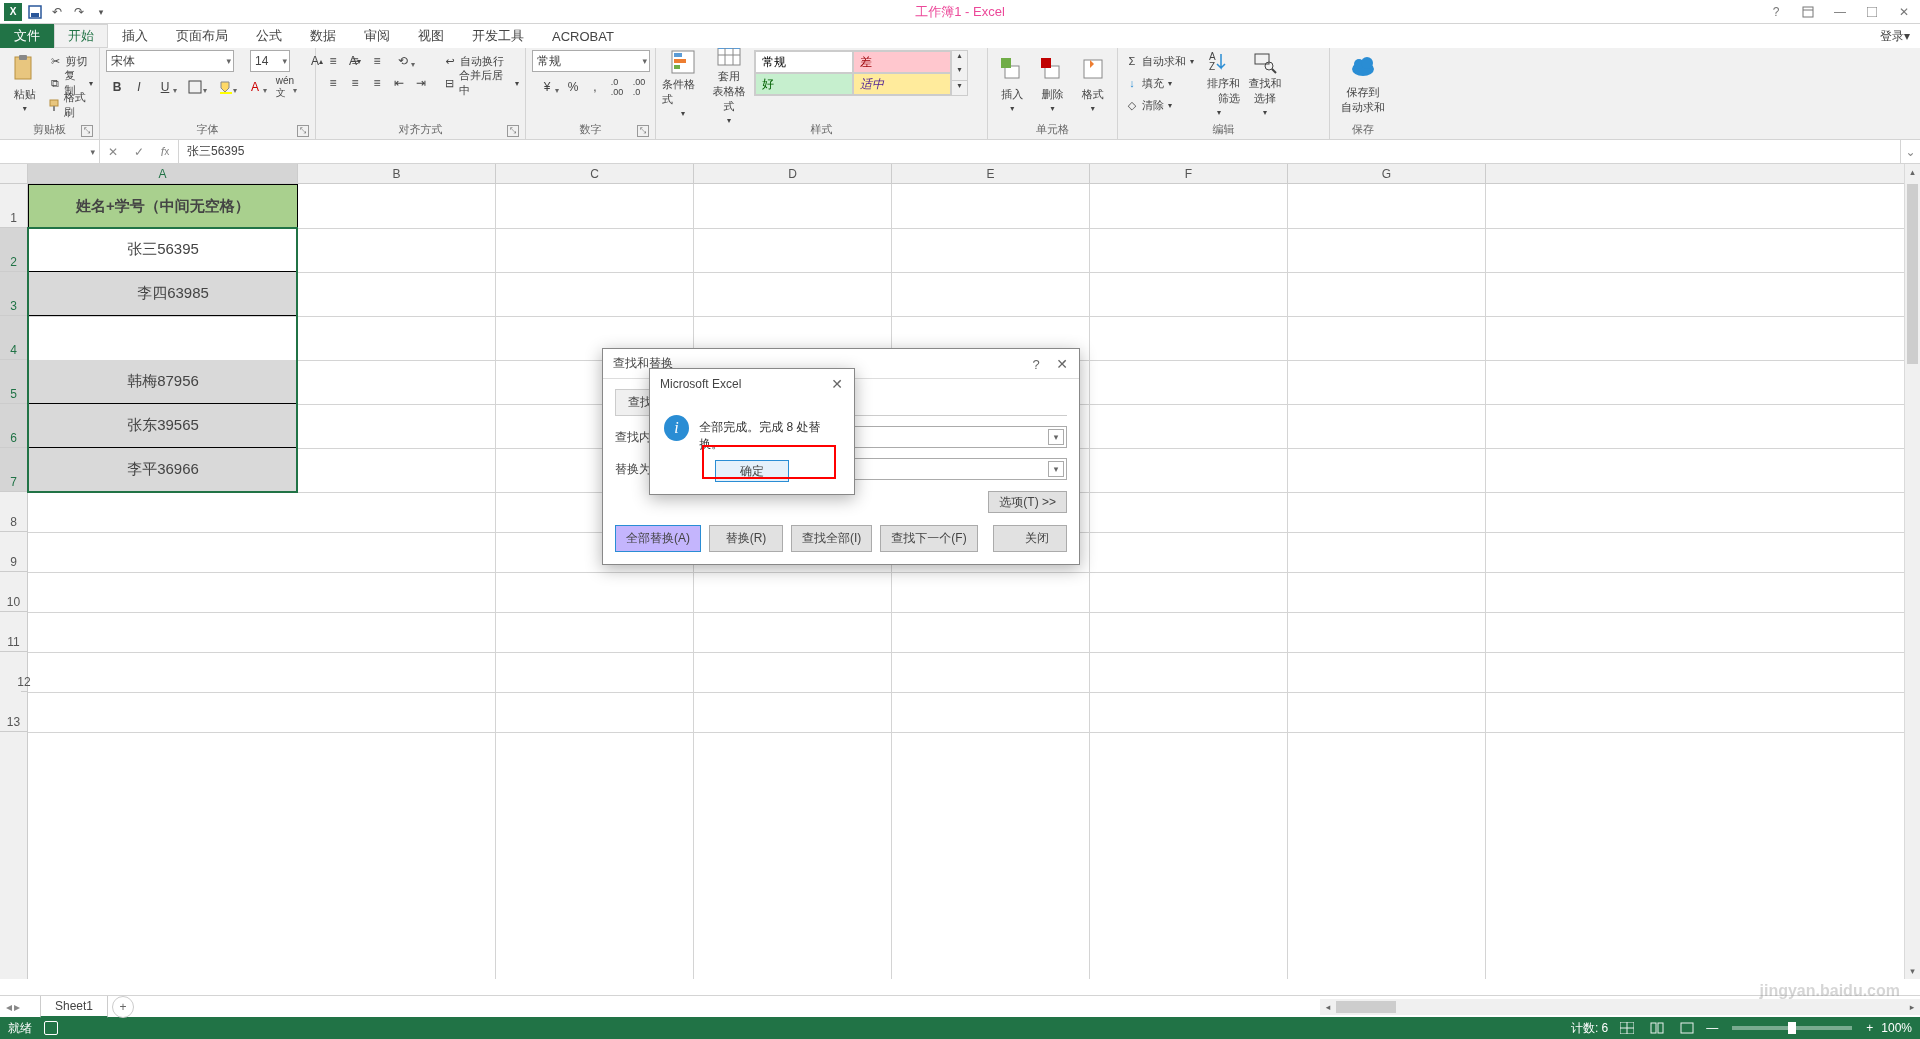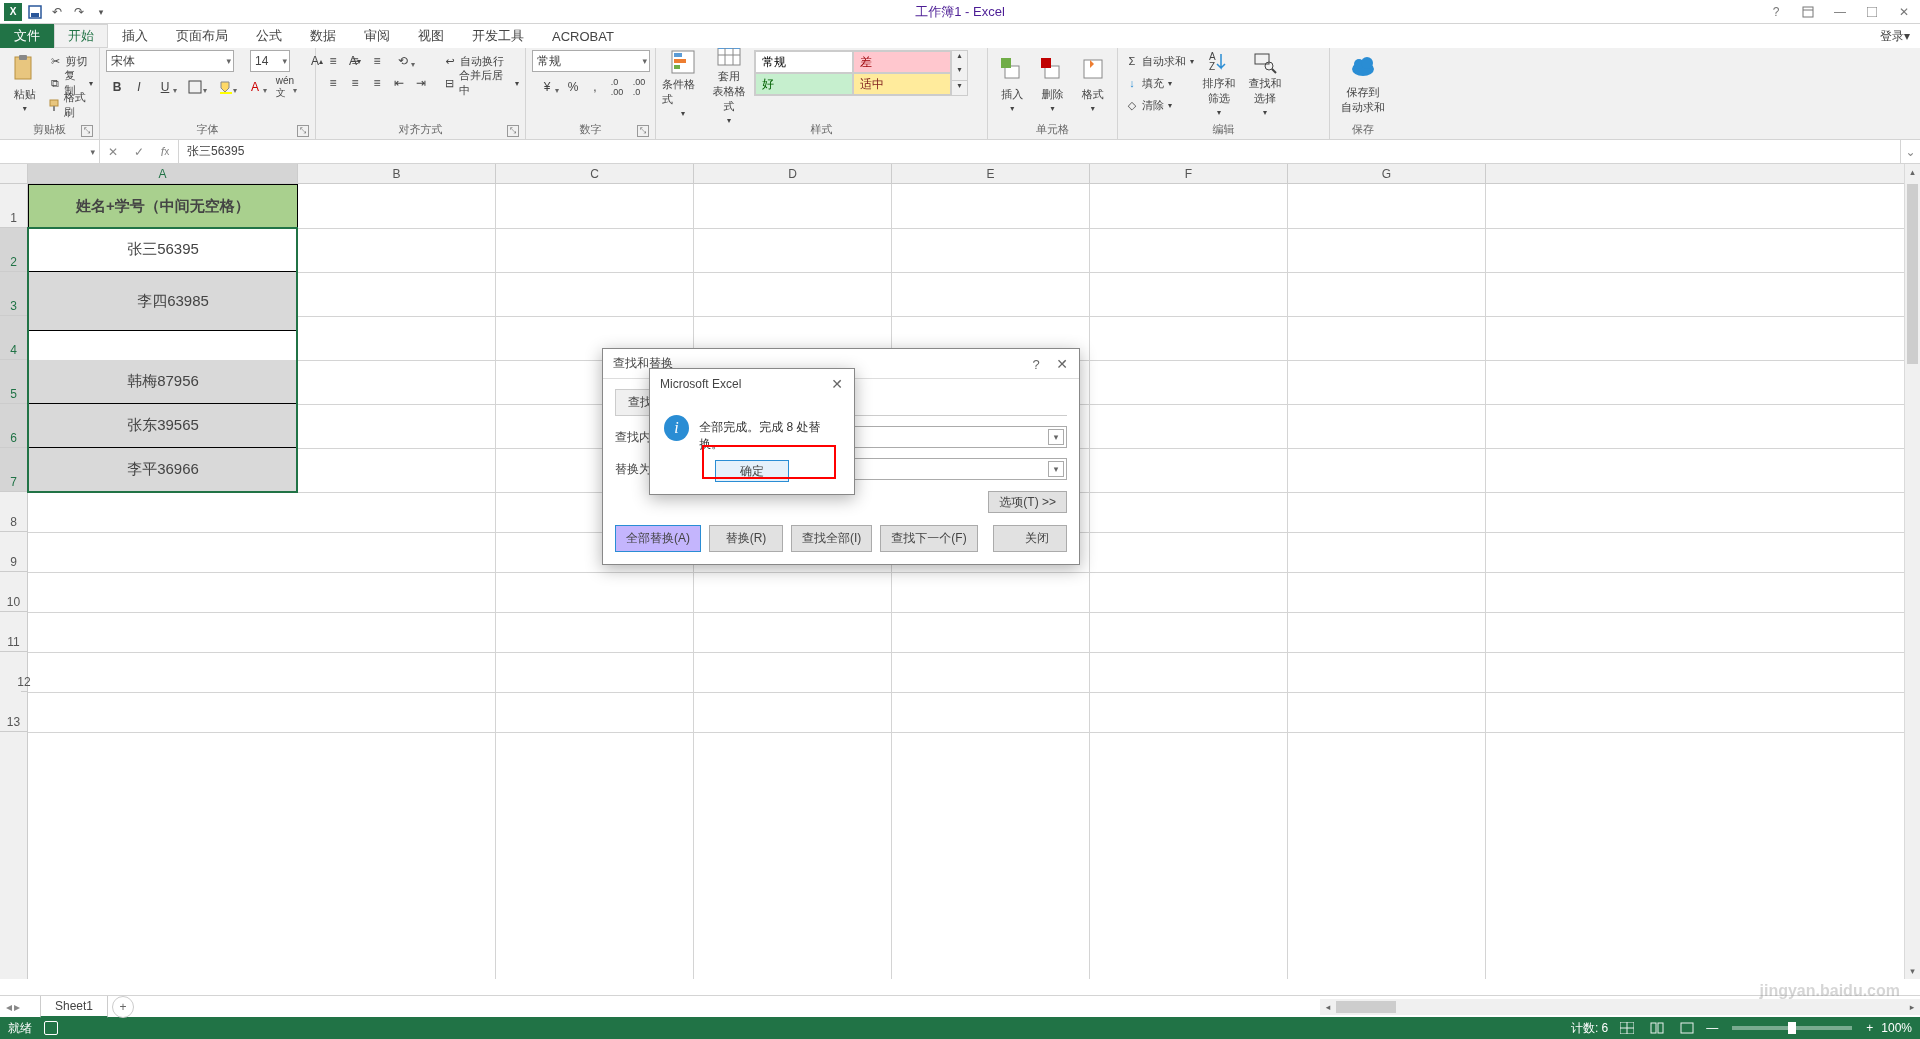--- a/index.html
+++ b/index.html
@@ -3,21 +3,21 @@
 <meta charset="utf-8">
 <style>
 * { box-sizing: border-box; margin: 0; padding: 0; font-family: "Microsoft YaHei", "Segoe UI", sans-serif; }
 body { background: #fff; width: 1920px; height: 1039px; overflow: hidden; position: relative; font-size: 12px; color: #444; }
 
 
 .titlebar { height: 24px; background: #fff; display: flex; align-items: center; border-bottom: 1px solid #d4d4d4; position: relative; }
 .titlebar-left { display: flex; align-items: center; gap: 4px; padding-left: 4px; }
 .excel-icon { width: 18px; height: 18px; background: #217346; display: flex; align-items: center; justify-content: center; color: #fff; font-size: 10px; font-weight: bold; }
 .qat-btn { width: 18px; height: 18px; display: flex; align-items: center; justify-content: center; color: #555; cursor: pointer; }
-.title-center { position: absolute; left: 50%; transform: translateX(-50%); color: #4c1d95; font-size: 13px; }
+.title-center { position: absolute; left: 50%; transform: translateX(-50%); color: #ec4899; font-size: 13px; }
 .titlebar-right { position: absolute; right: 4px; display: flex; gap: 8px; align-items: center; }
 .win-btn { width: 24px; height: 20px; display: flex; align-items: center; justify-content: center; color: #777; cursor: pointer; }
 
 
 .ribbon-tabs { height: 24px; background: #fff; display: flex; align-items: stretch; position: relative; }
 .rtab { padding: 0 14px; display: flex; align-items: center; font-size: 13px; color: #444; cursor: pointer; }
 .rtab.file { background: #217346; color: #fff; }
 .rtab.active { background: #fff; color: #217346; border-bottom: 0; font-weight: 500; }
 .rtab.active::after { content:""; position:absolute; }
 .ribbon-tabs .active { outline: 1px solid #d4d4d4; outline-offset: -1px; background:#fff; }
@@ -43,21 +43,21 @@
 .tbtn { width:22px; height:22px; border:1px solid transparent; display:flex; align-items:center; justify-content:center; cursor:pointer; }
 .tbtn.split { width:30px; position:relative;}
 .tbtn.split::after { content:"▾"; font-size:8px; position:absolute; right:2px; bottom:2px; color:#666;}
 
 
 .style-gallery { display:grid; grid-template-columns: 98px 98px; grid-template-rows: 22px 22px; gap:0; border:1px solid #ccc;}
 .style-cell { border:1px solid #ccc; display:flex; align-items:center; padding-left:6px; font-size:12px;}
 .style-cell.norm { background:#fff; color:#000;}
 .style-cell.bad { background:#ffc7ce; color:#9c0006;}
 .style-cell.good { background:#c6efce; color:#006100;}
-.style-cell.neutral { background:#ffeb9c; color:#7f1d1d;}
+.style-cell.neutral { background:#ffeb9c; color:#4c1d95;font-style:italic;}
 
 
 .formula-bar { height:24px; border-bottom:1px solid #d4d4d4; display:flex; align-items:stretch; background:#fff;}
 .name-box { width:100px; border-right:1px solid #d4d4d4; display:flex; align-items:center; padding:0 6px; position:relative;}
 .name-box .dd { position:absolute; right:4px; font-size:9px; color:#666;}
 .fb-btns { display:flex; align-items:center; border-right:1px solid #d4d4d4;}
 .fb-btn { width:26px; display:flex; align-items:center; justify-content:center; color:#888; cursor:pointer;}
 .fb-input { flex:1; display:flex; align-items:center; padding:0 8px;}
 .fb-expand { width:20px; display:flex; align-items:center; justify-content:center; color:#888; border-left:1px solid #d4d4d4;}
 
@@ -420,21 +420,21 @@
           </div>
       </div>
       <div class="big-btn">
           <div class="ico">
             <svg width="24" height="24">
               <text x="2" y="10" font-size="10" fill="#444">A</text>
               <text x="2" y="20" font-size="10" fill="#444">Z</text>
               <path d="M14 4 L14 18 L10 14 M14 18 L18 14" stroke="#2a8dd4" fill="none" stroke-width="1.5"></path>
             </svg>
           </div>
-          <span style="text-align:center;">排序和筛选</span>
+          <span style="text-align:right;">排序和筛选</span>
           <span style="font-size:8px;">▾</span>
         </div>
       <div class="big-btn">
           <div class="ico">
             <svg width="24" height="24">
               <rect x="2" y="4" width="14" height="10" fill="none" stroke="#444"></rect>
               <circle cx="16" cy="16" r="4" fill="none" stroke="#444"></circle>
               <line x1="19" y1="19" x2="23" y2="23" stroke="#444" stroke-width="2"></line>
             </svg>
           </div>
@@ -526,21 +526,21 @@
     <div style="position:absolute;left:0;right:0;top:308px;border-top:1px solid #d4d4d4;"></div>
     <div style="position:absolute;left:0;right:0;top:348px;border-top:1px solid #d4d4d4;"></div>
     <div style="position:absolute;left:0;right:0;top:388px;border-top:1px solid #d4d4d4;"></div>
     <div style="position:absolute;left:0;right:0;top:428px;border-top:1px solid #d4d4d4;"></div>
     <div style="position:absolute;left:0;right:0;top:468px;border-top:1px solid #d4d4d4;"></div>
     <div style="position:absolute;left:0;right:0;top:508px;border-top:1px solid #d4d4d4;"></div>
     <div style="position:absolute;left:0;right:0;top:548px;border-top:1px solid #d4d4d4;"></div>
 
     <div class="cell header" style="left:0;top:0;width:270px;height:44px;">姓名+学号（中间无空格）</div>
     <div class="cell data" style="left:0;top:44px;width:270px;height:44px;">张三56395</div>
-    <div class="cell data shaded" style="left:0;top:88px;width:270px;height:59px;padding-left:20px;">李四63985</div>
+    <div class="cell data shaded" style="left:0;top:88px;width:270px;height:44px;padding-left:20px;">李四63985</div>
     <div class="cell data shaded" style="left:0;top:176px;width:270px;height:44px;">韩梅87956</div>
     <div class="cell data shaded" style="left:0;top:220px;width:270px;height:44px;">张东39565</div>
     <div class="cell data shaded" style="left:0;top:264px;width:270px;height:44px;">李平36966</div>
     <div class="selection-border" style="left:-1px;top:43px;width:271px;height:266px;"></div>
   </div>
   <div class="scrollbar-v">
     <div class="arr" style="top:0;">▴</div>
     <div class="thumb"></div>
     <div class="arr" style="bottom:0;">▾</div>
   </div>

